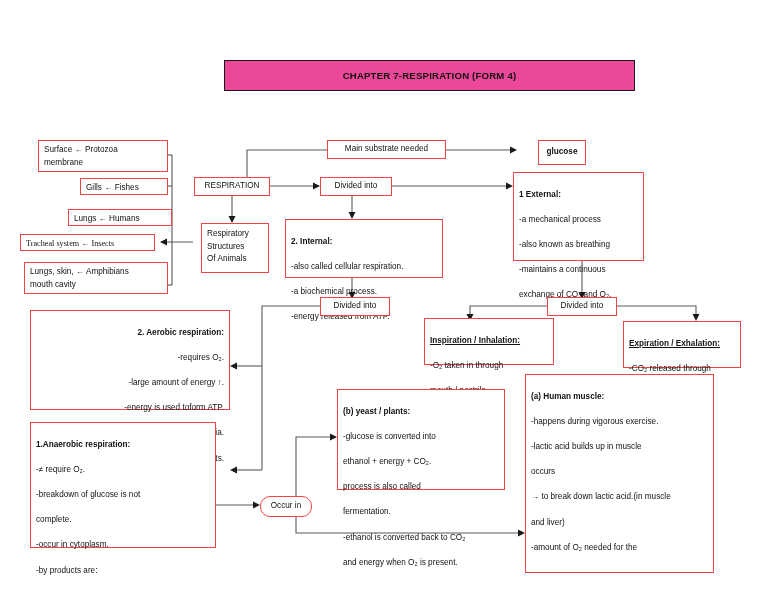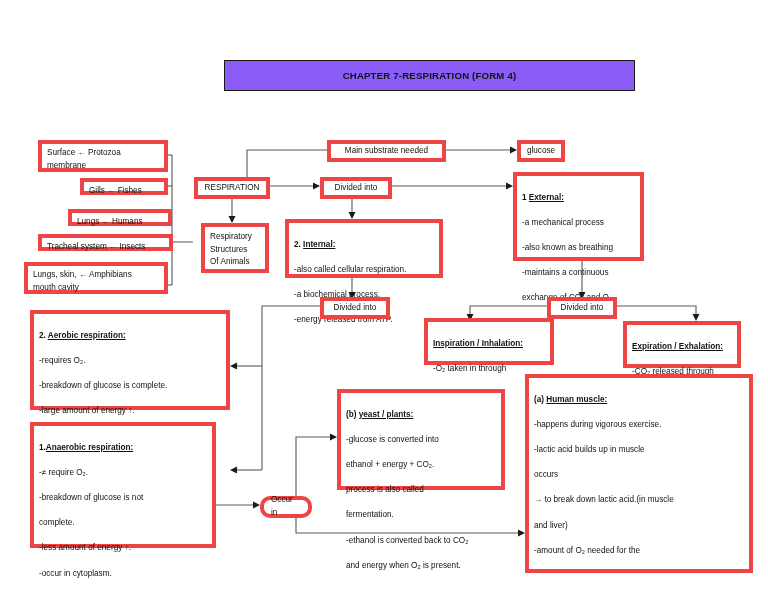--- a/index.html
+++ b/index.html
@@ -7,37 +7,37 @@
     width:768px;height:594px;
     background:#ffffff;
     font-family:"Liberation Sans","DejaVu Sans",sans-serif;
     color:#111111;
     position:relative;
     overflow:hidden;
   }
   #canvas{position:absolute;left:0;top:0;width:768px;height:594px;}
   .box{
     position:absolute;
-    border:4px solid #ef4444;
+    border:1px solid #ef4444;
     background:#ffffff;
     box-sizing:border-box;
     font-size:8.2px;
     line-height:12.6px;
     padding:3px 5px;
     z-index:5;
     white-space:pre-line;
   }
   .box .hd{font-weight:bold;text-decoration:underline;display:block;}
   .box .hd.nu{text-decoration:none;}
-  .box .hd .u{text-decoration:underline;}
+  .box .hd .u{}
   .ln{display:block;}
   .title-box{
     position:absolute;
     border:1px solid #1a1a1a;
-    background:#8b5cf6;
+    background:#ec4899;
     box-sizing:border-box;
     display:flex;align-items:center;justify-content:center;
     font-weight:bold;font-size:9.6px;letter-spacing:.2px;
     z-index:5;
   }
   .cbox{
     display:flex;align-items:center;justify-content:center;
     padding:7px;
     font-size:8.2px;
   }
@@ -113,34 +113,34 @@
 
   <div class="title-box" style="left:224px;top:60px;width:411px;height:31px;">CHAPTER 7-RESPIRATION (FORM 4)</div>
 
   <div class="box" style="left:38px;top:140px;width:130px;height:32px;">Surface        ← Protozoa
 membrane</div>
 
   <div class="box" style="left:80px;top:178px;width:88px;height:17px;">Gills ← Fishes</div>
 
   <div class="box" style="left:68px;top:209px;width:104px;height:17px;">Lungs ← Humans</div>
 
-  <div class="box" style="left:38px;top:234px;width:135px;height:17px;">Tracheal system ← Insects</div>
+  <div class="box" style="left:20px;top:234px;width:135px;height:17px;font-family:Liberation Serif, serif;">Tracheal system ← Insects</div>
 
   <div class="box" style="left:24px;top:262px;width:144px;height:32px;">Lungs, skin,   ←  Amphibians
 mouth cavity</div>
 
   <div class="box cbox" style="left:194px;top:177px;width:76px;height:19px;">RESPIRATION</div>
 
   <div class="box" style="left:193px;top:223px;width:68px;height:50px;padding-top:4px;margin-left:8px;">Respiratory
 Structures
 Of Animals</div>
 
   <div class="box cbox" style="left:327px;top:140px;width:119px;height:19px;">Main substrate needed</div>
 
-  <div class="box cbox" style="left:517px;top:140px;width:48px;height:19px;">glucose</div>
+  <div class="box cbox" style="left:538px;top:140px;width:48px;height:25px;font-weight:bold;">glucose</div>
 
   <div class="box cbox" style="left:320px;top:177px;width:72px;height:19px;">Divided into</div>
 
   <div class="box" style="left:285px;top:219px;width:158px;height:59px;">
     <span class="hd nu"><span>2. </span><span class="u">Internal:</span></span>
     <span class="ln">-also called cellular respiration.</span>
     <span class="ln">-a biochemical process.</span>
     <span class="ln">-energy released from ATP.</span>
   </div>
 
@@ -161,55 +161,53 @@
     <span class="ln">-O₂ taken in through</span>
     <span class="ln">mouth / nostrils</span>
   </div>
 
   <div class="box" style="left:623px;top:321px;width:118px;height:47px;">
     <span class="hd">Expiration / Exhalation:</span>
     <span class="ln">-CO₂ released through</span>
     <span class="ln">mouth / nostrils</span>
   </div>
 
-  <div class="box" style="left:30px;top:310px;width:200px;height:100px;">
+  <div class="box" style="left:30px;top:310px;width:200px;height:100px;text-align:right;">
     <span class="hd nu"><span>2. </span><span class="u">Aerobic respiration:</span></span>
     <span class="ln">-requires O₂.</span>
-    <span class="ln">-breakdown of glucose is complete.</span>
     <span class="ln">-large amount of energy ↑.</span>
     <span class="ln">-energy is used toform ATP.</span>
     <span class="ln">-occur in mitochondria.</span>
     <span class="ln">-CO₂ released as waste products.</span>
   </div>
 
   <div class="box" style="left:30px;top:422px;width:186px;height:126px;">
     <span class="hd nu"><span>1.</span><span class="u">Anaerobic respiration:</span></span>
     <span class="ln">-≠ require O₂.</span>
     <span class="ln">-breakdown of glucose is not</span>
     <span class="ln">complete.</span>
-    <span class="ln">-less amount of energy ↑.</span>
     <span class="ln">-occur in cytoplasm.</span>
     <span class="ln">-by products are:</span>
     
     
   </div>
 
   <div class="box cbox" style="left:260px;top:496px;width:52px;height:21px;border-radius:10px;">Occur in</div>
 
   <div class="box" style="left:337px;top:389px;width:168px;height:101px;">
     <span class="hd nu"><span>(b) </span><span class="u">yeast / plants:</span></span>
     <span class="ln">-glucose is converted into</span>
     <span class="ln">ethanol + energy + CO₂.</span>
     <span class="ln">process is also called</span>
     <span class="ln">fermentation.</span>
     <span class="ln">-ethanol is converted back to CO₂</span>
     <span class="ln">and energy when O₂ is present.</span>
   </div>
 
-  <div class="box" style="left:525px;top:374px;width:228px;height:199px;">
+  <div class="box" style="left:525px;top:374px;width:189px;height:199px;">
     <span class="hd nu"><span>(a) </span><span class="u">Human muscle:</span></span>
     <span class="ln">-happens during vigorous exercise.</span>
     <span class="ln">-lactic acid builds up in muscle</span>
     <span class="ln">occurs</span>
     <span class="ln">→ to break down lactic acid.(in muscle</span>
     <span class="ln">and liver)</span>
     <span class="ln">-amount of O₂ needed for the</span>
     
     
     

